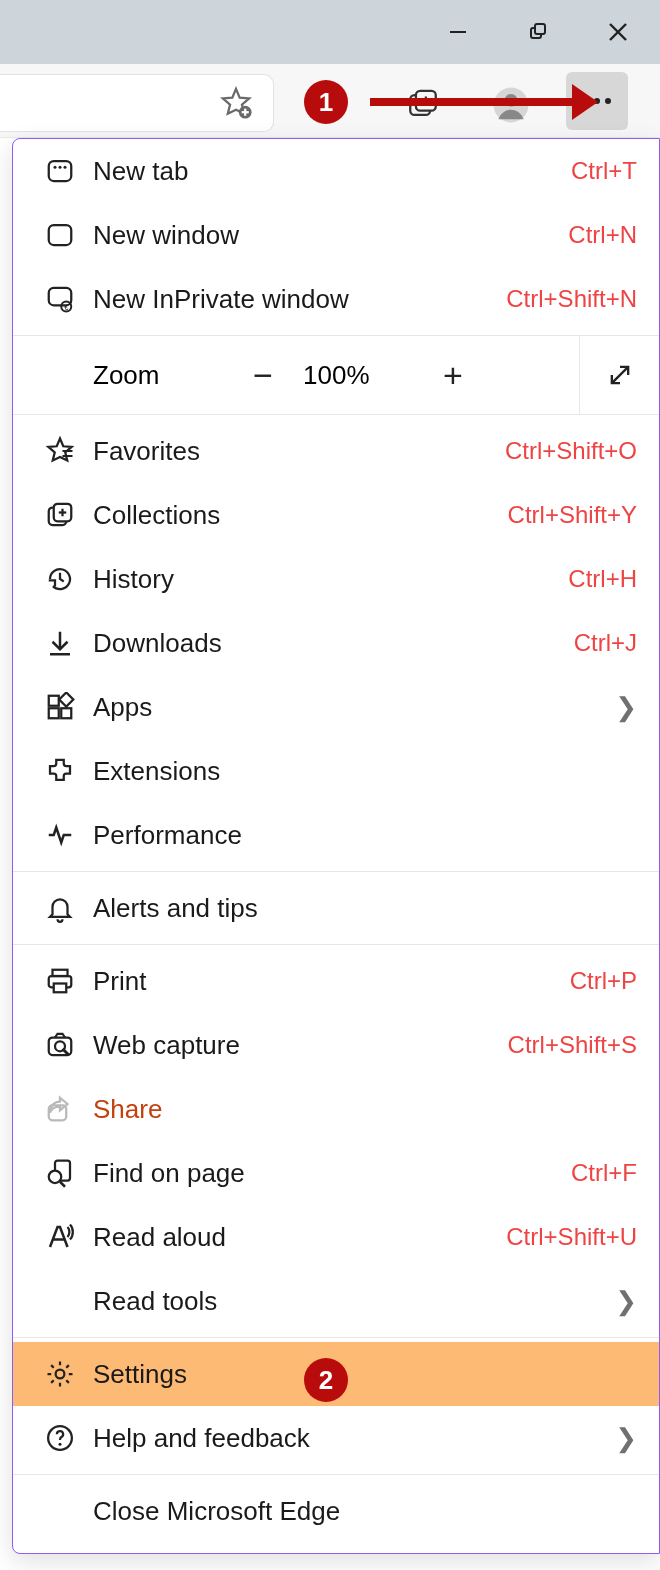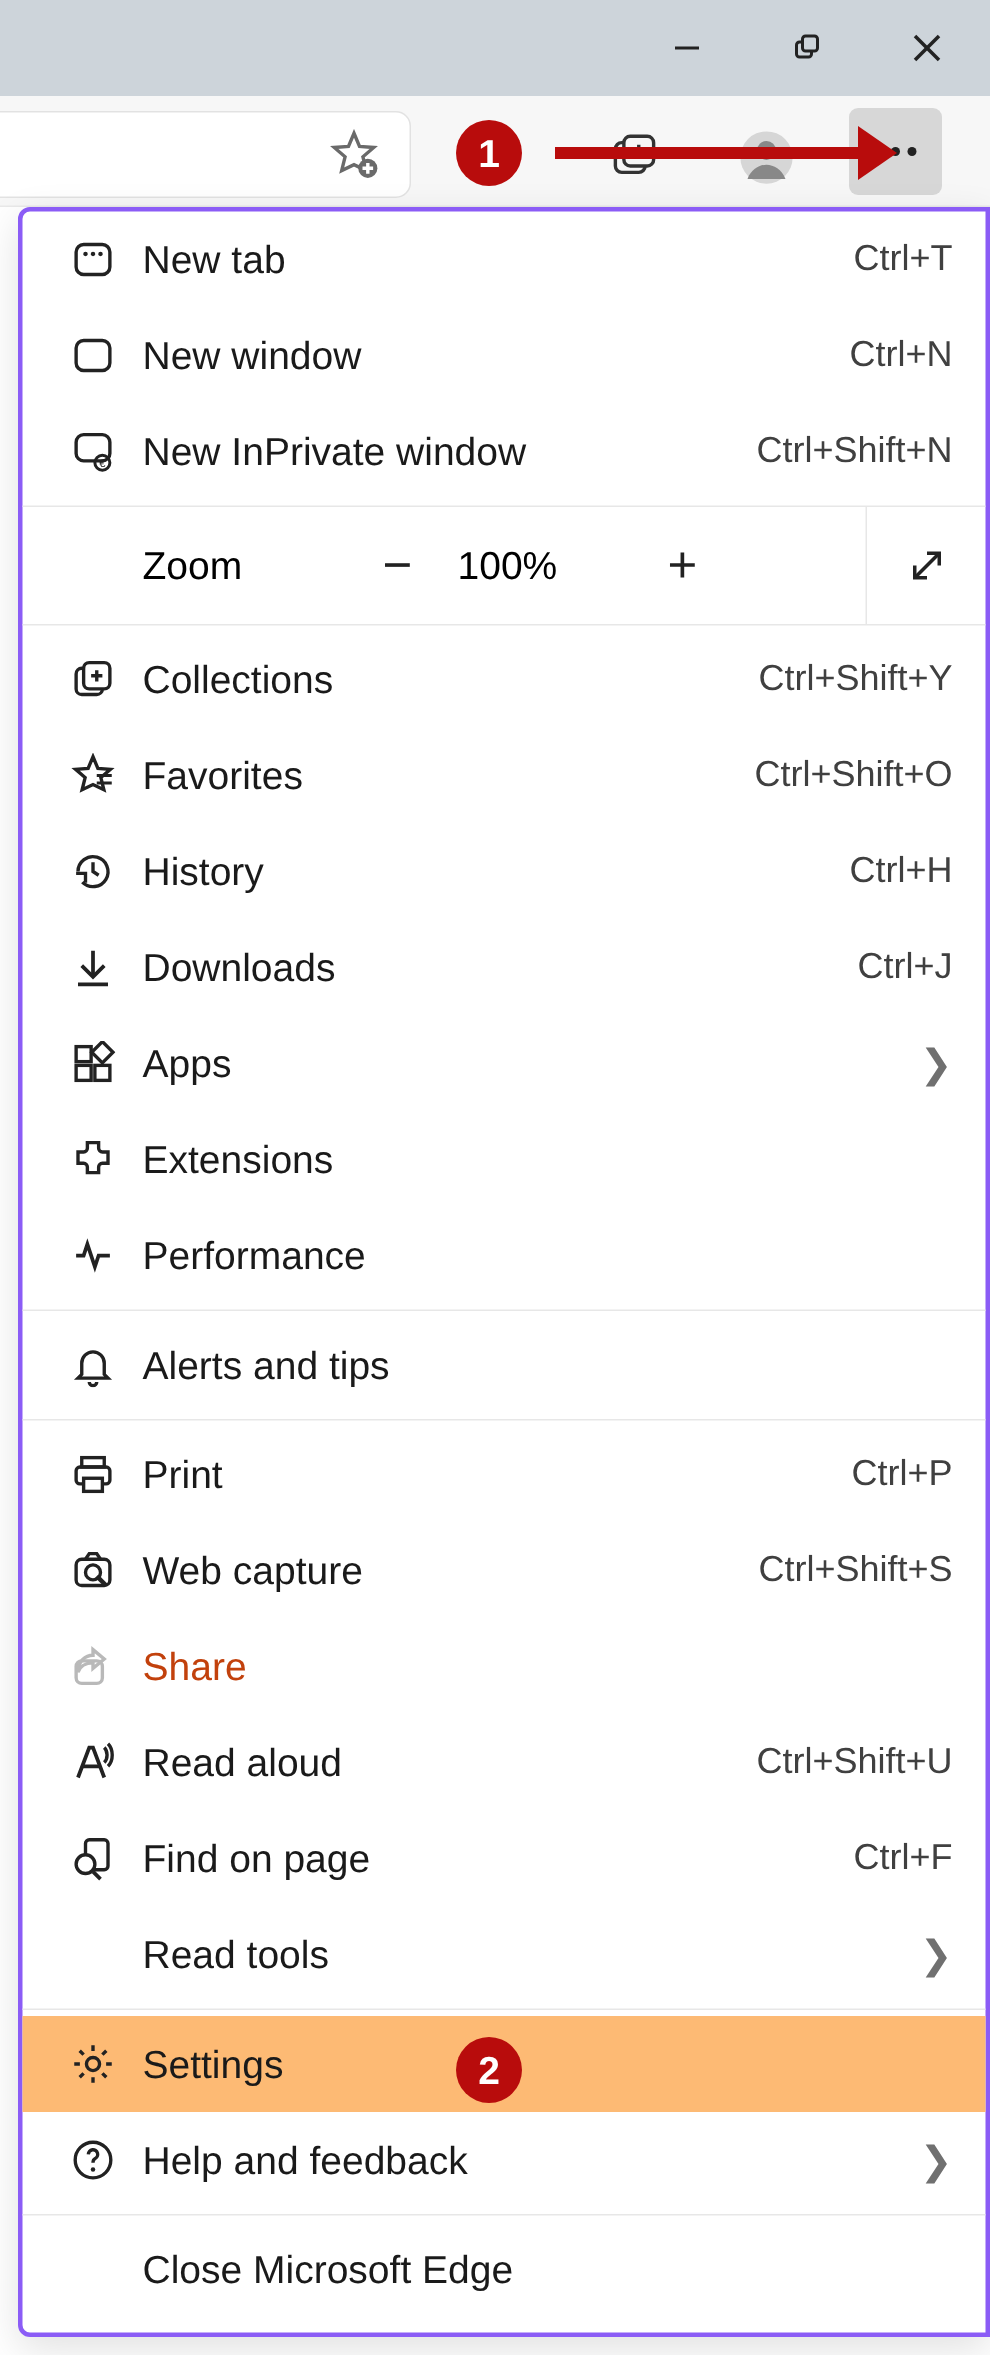--- a/index.html
+++ b/index.html
@@ -70,37 +70,37 @@
   .arrow::after {
     content:""; position:absolute; right:-22px; top:-14px;
     border-left: 26px solid #b80c0c;
     border-top: 18px solid transparent;
     border-bottom: 18px solid transparent;
   }
   .menu {
     position:absolute;
     left: 12px; right: 0; top: 138px;
     background: #fff;
-    border: 3px solid #8b5cf6;
+    border: 1px solid #8b5cf6;
     border-radius: 8px 0 0 8px;
     box-shadow: 0 8px 26px rgba(0,0,0,0.12);
     padding-bottom: 10px;
   }
   .row {
     display:flex; align-items:center;
     height: 64px;
     padding: 0 22px 0 18px;
     font-size: 26px;
     color: #1a1a1a;
   }
   .row.highlight { background:#fdba74; }
   .row.disabled { color:#c2410c; }
   .row .icon-slot { width: 58px; display:flex; justify-content:center; }
   .row .label { flex: 1; text-align:left; padding-left: 4px; }
-  .row .shortcut { color:#404040; font-size:24px; }
+  .row .shortcut { color:#ef4444; font-size:24px; }
   .row .chevron { color:#707070; }
   .sep { height:1px; background:#e7e7e7; margin:4px 0; }
   .zoom-row {
     display:flex; align-items:center;
     height: 80px;
     border-top:1px solid #e7e7e7;
     border-bottom:1px solid #e7e7e7;
     margin-top:4px; margin-bottom:4px;
     font-size:26px;
   }
@@ -223,45 +223,45 @@
           <line x1="5" y1="19" x2="19" y2="5" stroke="#222" stroke-width="2"></line>
           <polyline points="12,5 19,5 19,12" fill="none" stroke="#222" stroke-width="2"></polyline>
           <polyline points="12,19 5,19 5,12" fill="none" stroke="#222" stroke-width="2"></polyline>
         </svg>
     </span>
   </div>
 
   <div class="row">
     <span class="icon-slot">
         <svg width="30" height="30" viewBox="0 0 24 24">
+          <path d="M12 2l2.6 6.2 6.7.5-5.1 4.4 1.6 6.5L12 16.8 6.2 19.6l1.6-6.5L2.7 8.7l6.7-.5z" fill="none" stroke="#222" stroke-width="1.8"></path>
+          <line x1="14" y1="12" x2="22" y2="12" stroke="#222" stroke-width="1.6"></line>
+          <line x1="14" y1="16" x2="22" y2="16" stroke="#222" stroke-width="1.6"></line>
+        </svg>
+      </span>
+    <span class="label">Favorites</span>
+    <span class="shortcut">Ctrl+Shift+O</span>
+  </div>
+
+  <div class="row">
+    <span class="icon-slot">
+        <svg width="30" height="30" viewBox="0 0 24 24">
           <rect x="3" y="6" width="14" height="14" rx="3" fill="none" stroke="#222" stroke-width="1.8"></rect>
           <rect x="7" y="3" width="14" height="14" rx="3" fill="#fff" stroke="#222" stroke-width="1.8"></rect>
           <line x1="14" y1="7" x2="14" y2="13" stroke="#222" stroke-width="1.8"></line>
           <line x1="11" y1="10" x2="17" y2="10" stroke="#222" stroke-width="1.8"></line>
         </svg>
       </span>
     <span class="label">Collections</span>
     <span class="shortcut">Ctrl+Shift+Y</span>
   </div>
 
   <div class="row">
     <span class="icon-slot">
         <svg width="30" height="30" viewBox="0 0 24 24">
-          <path d="M12 2l2.6 6.2 6.7.5-5.1 4.4 1.6 6.5L12 16.8 6.2 19.6l1.6-6.5L2.7 8.7l6.7-.5z" fill="none" stroke="#222" stroke-width="1.8"></path>
-          <line x1="14" y1="12" x2="22" y2="12" stroke="#222" stroke-width="1.6"></line>
-          <line x1="14" y1="16" x2="22" y2="16" stroke="#222" stroke-width="1.6"></line>
-        </svg>
-      </span>
-    <span class="label">Favorites</span>
-    <span class="shortcut">Ctrl+Shift+O</span>
-  </div>
-
-  <div class="row">
-    <span class="icon-slot">
-        <svg width="30" height="30" viewBox="0 0 24 24">
           <path d="M4 12a8 8 0 1 1 2.3 5.7" fill="none" stroke="#222" stroke-width="1.8"></path>
           <polyline points="4,14 4,19 9,19" fill="none" stroke="#222" stroke-width="1.8" transform="rotate(180 6 16)"></polyline>
           <polyline points="12,7 12,12 15,14" fill="none" stroke="#222" stroke-width="1.8"></polyline>
         </svg>
       </span>
     <span class="label">History</span>
     <span class="shortcut">Ctrl+H</span>
   </div>
 
   <div class="row">
@@ -352,43 +352,43 @@
           <rect x="3" y="9" width="14" height="12" rx="3" fill="none" stroke="#b9b9b9" stroke-width="1.8"></rect>
           <path d="M12 3l6 5-6 5V10c-4 0-7 2-8 5 0-6 4-9 8-9z" fill="none" stroke="#b9b9b9" stroke-width="1.8"></path>
         </svg>
       </span>
     <span class="label">Share</span>
   </div>
 
   <div class="row">
     <span class="icon-slot">
         <svg width="30" height="30" viewBox="0 0 24 24">
+          <rect x="8" y="2" width="12" height="16" rx="2" fill="none" stroke="#222" stroke-width="1.8"></rect>
+          <circle cx="8" cy="15" r="5" fill="#fff" stroke="#222" stroke-width="1.8"></circle>
+          <line x1="12" y1="19" x2="16" y2="23" stroke="#222" stroke-width="2"></line>
+        </svg>
+      </span>
+    <span class="label">Find on page</span>
+    <span class="shortcut">Ctrl+F</span>
+  </div>
+
+  <div class="row">
+    <span class="icon-slot">
+        <svg width="30" height="30" viewBox="0 0 24 24">
           <path d="M4 20L10 4h2l6 16" fill="none" stroke="#222" stroke-width="2"></path>
           <line x1="6.5" y1="14" x2="15.5" y2="14" stroke="#222" stroke-width="2"></line>
           <path d="M18 4c2 2 2 6 0 8" fill="none" stroke="#222" stroke-width="1.8"></path>
           <path d="M20 2c3 3 3 9 0 12" fill="none" stroke="#222" stroke-width="1.8"></path>
         </svg>
       </span>
     <span class="label">Read aloud</span>
     <span class="shortcut">Ctrl+Shift+U</span>
   </div>
 
   <div class="row">
-    <span class="icon-slot">
-        <svg width="30" height="30" viewBox="0 0 24 24">
-          <rect x="8" y="2" width="12" height="16" rx="2" fill="none" stroke="#222" stroke-width="1.8"></rect>
-          <circle cx="8" cy="15" r="5" fill="#fff" stroke="#222" stroke-width="1.8"></circle>
-          <line x1="12" y1="19" x2="16" y2="23" stroke="#222" stroke-width="2"></line>
-        </svg>
-      </span>
-    <span class="label">Find on page</span>
-    <span class="shortcut">Ctrl+F</span>
-  </div>
-
-  <div class="row">
     <span class="icon-slot"></span>
     <span class="label">Read tools</span>
     <span class="chevron">❯</span>
   </div>
 
   <div class="sep"></div>
 
   <div class="row highlight">
     <span class="icon-slot">
         <svg width="30" height="30" viewBox="0 0 24 24">

